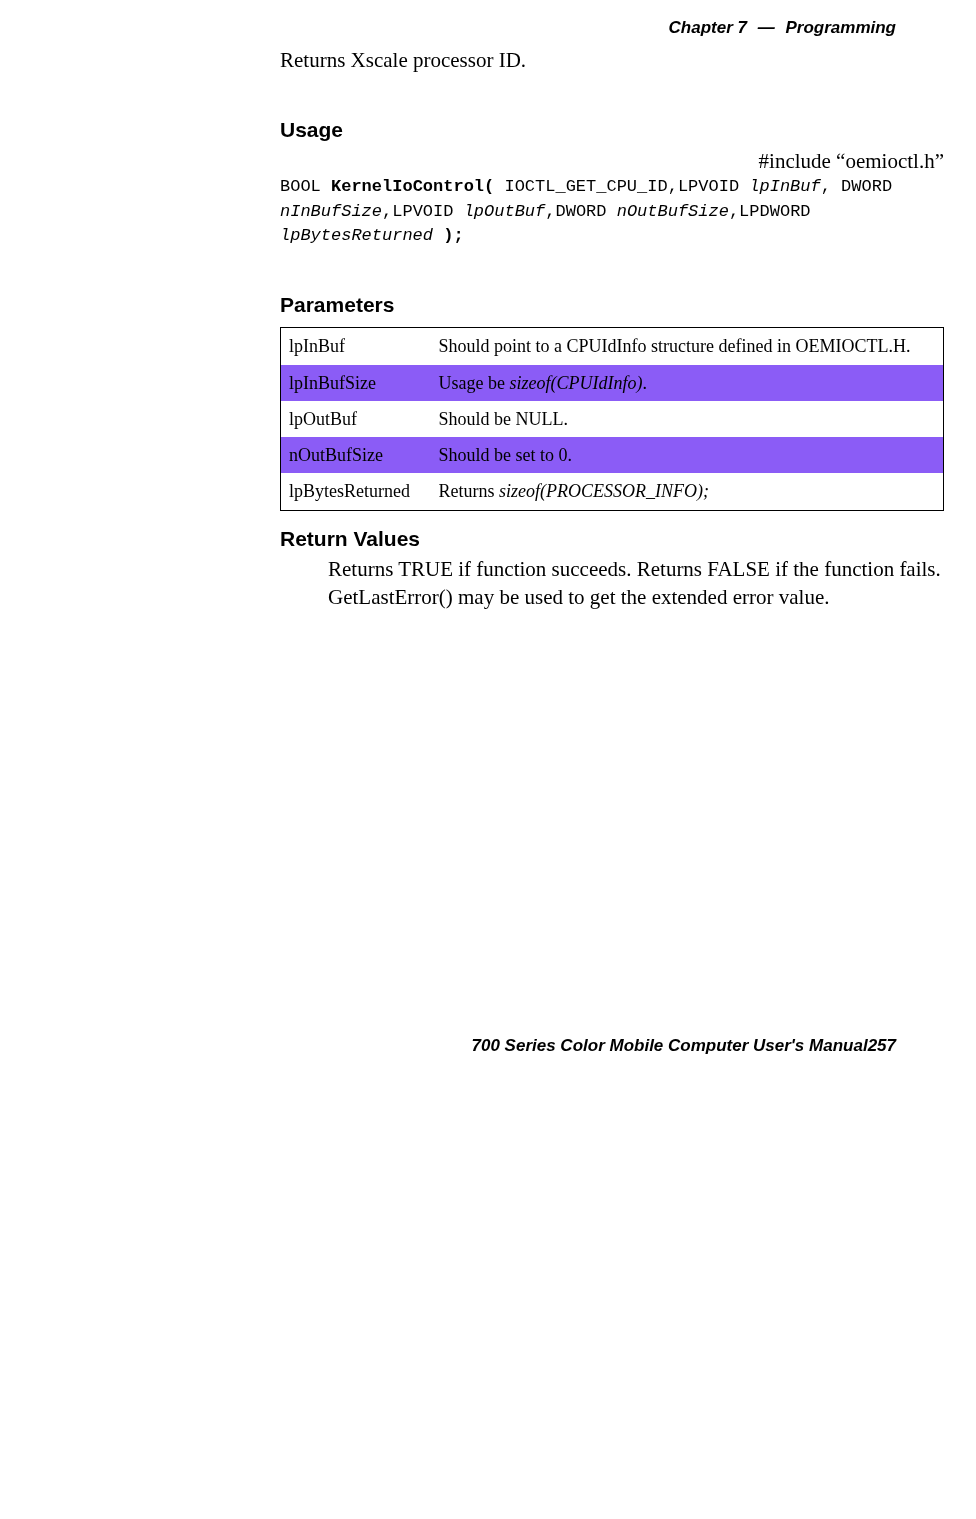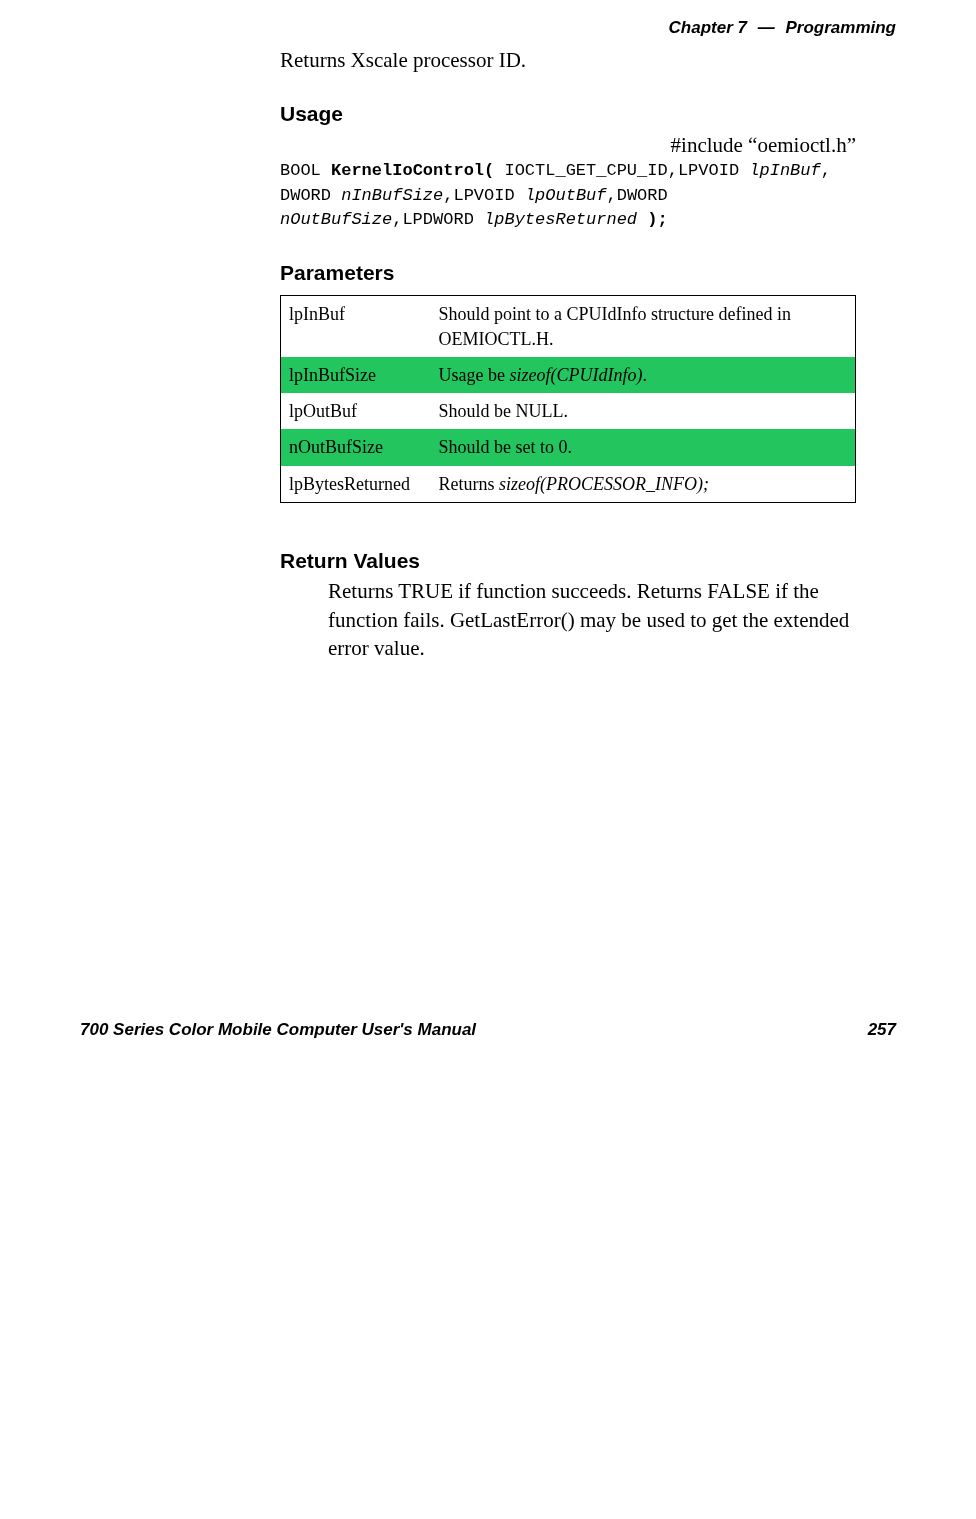--- a/index.html
+++ b/index.html
@@ -1,34 +1,34 @@
 <!DOCTYPE html>
 <html><head>
 <meta charset="utf-8">
 <style>
   * { box-sizing: border-box; margin: 0; padding: 0; }
   html, body { width: 976px; height: 1519px; background: #fff; font-family: Georgia, 'Times New Roman', serif; color: #000; }
-  .page { position: relative; width: 976px; height: 1072px; padding: 20px 120px 40px 80px; }
+  .page { position: relative; width: 976px; height: 1072px; padding: 20px 32px 40px 80px; }
   .header-line { position: absolute; top: 18px; right: 80px; font-family: Arial, Helvetica, sans-serif; font-weight: bold; font-style: italic; font-size: 17px; }
   .header-line .sep { display: inline-block; margin: 0 6px; font-weight: bold; }
   .section-title { margin-top: 70px; font-family: Arial, Helvetica, sans-serif; font-weight: 900; font-size: 24px; letter-spacing: -0.3px; }
   .content { margin-left: 200px; margin-top: 26px; font-size: 21px; line-height: 1.35; max-width: 680px; }
   .intro { font-family: Georgia, 'Times New Roman', serif; }
-  .sub-heading { font-family: Arial, Helvetica, sans-serif; font-weight: 900; font-size: 21px; margin-top: 26px; margin-bottom: 2px; }
+  .sub-heading { font-family: Arial, Helvetica, sans-serif; font-weight: 900; font-size: 21px; margin-top: 42px; margin-bottom: 2px; }
   .usage-text { font-family: Georgia, 'Times New Roman', serif; text-align: right; }
   .syntax-block { font-family: 'Courier New', monospace; font-size: 17px; line-height: 1.45; word-break: break-word; }
   .syntax-block .kw { font-weight: bold; }
   .syntax-block .it { font-style: italic; }
   .param-table { width: 100%; border-collapse: collapse; margin-top: 8px; border: 1px solid #000; font-size: 18px; }
   .param-table td { padding: 6px 8px; vertical-align: top; text-align: left; }
   .param-table td.name { white-space: nowrap; font-family: Georgia, serif; width: 150px; }
-  .param-table tr.shade td { background: #22c55e; }
+  .param-table tr.shade td { background: #8b5cf6; }
   .desc-italic { font-style: italic; }
   .return-body { font-family: Georgia, 'Times New Roman', serif; margin-left: 48px; }
-  .footer { position: absolute; bottom: 32px; left: 80px; right: 80px; display: flex; justify-content: space-between; align-items: baseline; font-family: Arial, Helvetica, sans-serif; font-weight: bold; font-style: italic; font-size: 17px; }
+  .footer { position: absolute; bottom: 16px; left: 80px; right: 80px; display: flex; justify-content: flex-end; align-items: baseline; font-family: Arial, Helvetica, sans-serif; font-weight: bold; font-style: italic; font-size: 17px; }
 </style>
 </head>
 <body>
 
 <div class="page">
 
   <div class="header-line">
     <span>Chapter</span>
     <span> </span>
     <span>7</span>
@@ -77,21 +77,21 @@
       </tr>
       <tr>
         <td class="name">lpBytesReturned</td>
         <td>
           <span>Returns </span><span class="desc-italic">sizeof(PROCESSOR_INFO);</span><span></span>
         </td>
       </tr>
     </tbody>
       </table>
 
-    <h2 class="sub-heading" style="margin-top:44px;">Return Values</h2>
+    <h2 class="sub-heading" style="margin-top:14px;">Return Values</h2>
     <p class="return-body">Returns TRUE if function succeeds. Returns FALSE if the function fails. GetLastError() may be used to get the extended error value.</p>
 
   </div>
 
   <div class="footer">
     <span>700 Series Color Mobile Computer User's Manual</span>
     <span>257</span>
   </div>
 
 </div>

